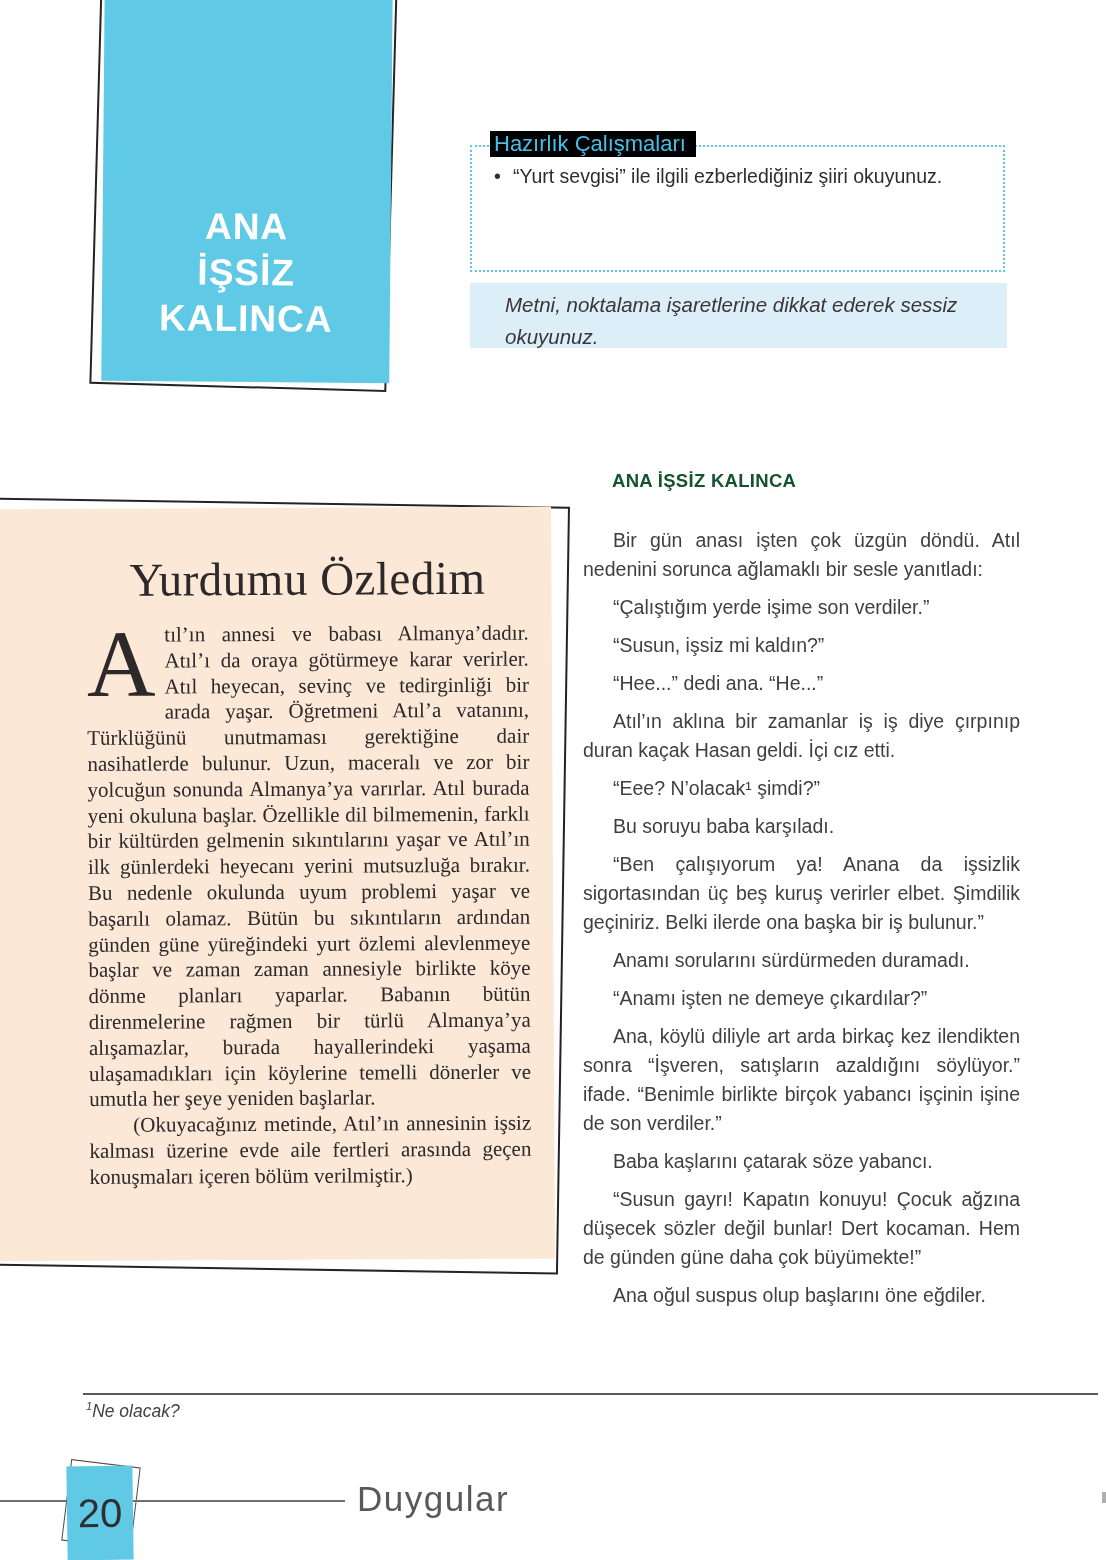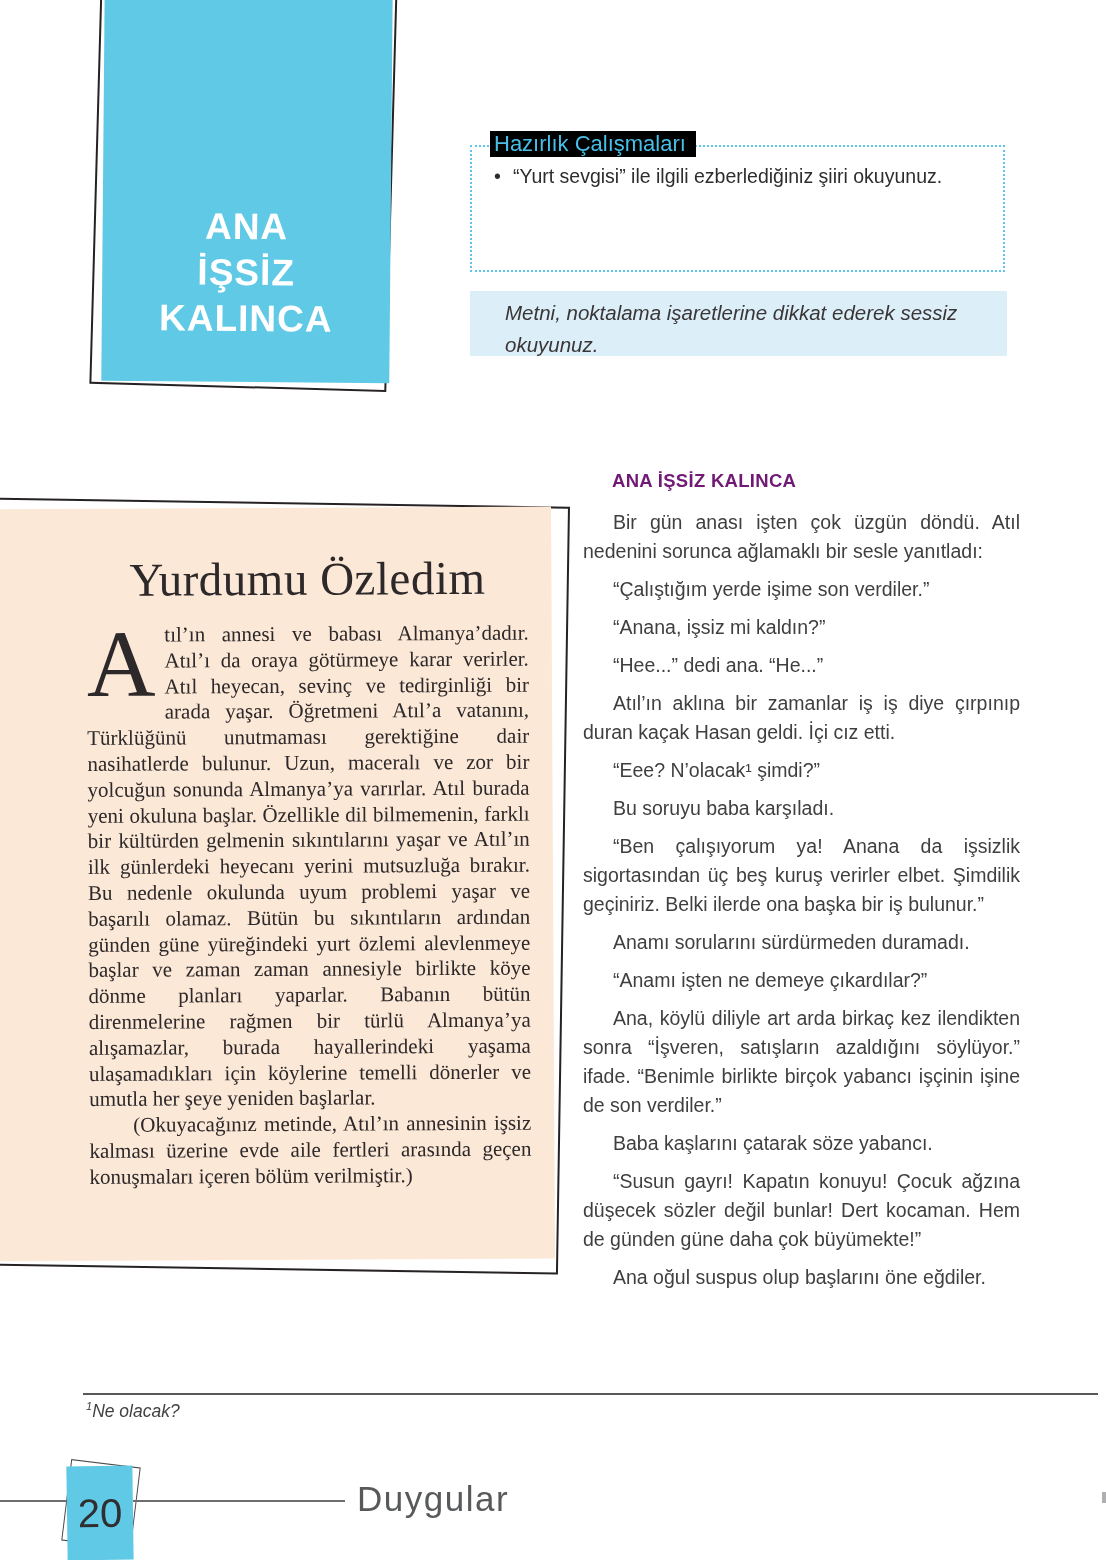--- a/index.html
+++ b/index.html
@@ -41,21 +41,21 @@
     font-size:19.5px;color:#2F2C2D;line-height:27px;
   }
   .prep-list li::before{
     content:"•";position:absolute;left:0;top:0;color:#2F2C2D;
   }
   
   .instruction-box{
     position:absolute;left:470px;top:283px;width:537px;height:65px;
     background:#DCEEF7;box-sizing:border-box;
     padding:6px 16px 0 35px;
-    font-style:italic;font-size:20.5px;line-height:32px;color:#3A3637;margin-top:8px;
+    font-style:italic;font-size:20.5px;line-height:32px;color:#3A3637;
   }
   
   .peach-outline{
     position:absolute;left:-28px;top:502px;width:588px;height:764px;
     border:2.5px solid #262223;background:#ffffff;transform:rotate(0.9deg);
   }
   .peach-box{
     position:absolute;left:-32px;top:508px;width:585px;height:752px;
     background:#FBE8D7;transform:rotate(-0.3deg);
     box-sizing:border-box;padding:44px 23px 0 120px;
@@ -73,22 +73,22 @@
     float:left;font-size:95px;line-height:74px;padding:4px 9px 0 0;
     color:#2D2829;
   }
   .reading-note{text-indent:44px;}
   
   .story{
     position:absolute;left:583px;top:462px;width:437px;
     color:#3F3E40;
   }
   .story h2{
-    margin:8px 0 16px 29px;font-size:18.5px;font-weight:bold;
-    color:#701a75;letter-spacing:0.3px;
+    margin:8px 0 34px 29px;font-size:18.5px;font-weight:bold;
+    color:#14532d;letter-spacing:0.3px;
   }
   .story p{
     margin:0 0 9px 0;font-size:19.5px;line-height:29px;
     text-align:justify;text-indent:30px;
   }
   
   .footnote-rule{
     position:absolute;left:83px;top:1393px;width:1015px;height:0;
     border-top:2px solid #58595B;
   }
@@ -151,21 +151,21 @@
     <div class="reading-text">
       <p><span class="dropcap">A</span><span>tıl’ın annesi ve babası Almanya’dadır. Atıl’ı da oraya götürmeye karar verirler. Atıl heyecan, sevinç ve tedirginliği bir arada yaşar. Öğretmeni Atıl’a vatanını, Türklüğünü unutmaması gerektiğine dair nasihatlerde bulunur. Uzun, maceralı ve zor bir yolcuğun sonunda Almanya’ya varırlar. Atıl burada yeni okuluna başlar. Özellikle dil bilmemenin, farklı bir kültürden gelmenin sıkıntılarını yaşar ve Atıl’ın ilk günlerdeki heyecanı yerini mutsuzluğa bırakır. Bu nedenle okulunda uyum problemi yaşar ve başarılı olamaz. Bütün bu sıkıntıların ardından günden güne yüreğindeki yurt özlemi alevlenmeye başlar ve zaman zaman annesiyle birlikte köye dönme planları yaparlar. Babanın bütün direnmelerine rağmen bir türlü Almanya’ya alışamazlar, burada hayallerindeki yaşama ulaşamadıkları için köylerine temelli dönerler ve umutla her şeye yeniden başlarlar.</span></p>
       <p class="reading-note">(Okuyacağınız metinde, Atıl’ın annesinin işsiz kalması üzerine evde aile fertleri arasında geçen konuşmaları içeren bölüm verilmiştir.)</p>
     </div>
   </div>
 
   <div class="story">
     <h2>ANA İŞSİZ KALINCA</h2>
     <p>Bir gün anası işten çok üzgün döndü. Atıl nedenini sorunca ağlamaklı bir sesle yanıtladı:</p>
     <p>“Çalıştığım yerde işime son verdiler.”</p>
-    <p>“Anana, işsiz mi kaldın?”</p>
+    <p>“Susun, işsiz mi kaldın?”</p>
     <p>“Hee...” dedi ana. “He...”</p>
     <p>Atıl’ın aklına bir zamanlar iş iş diye çırpınıp duran kaçak Hasan geldi. İçi cız etti.</p>
     <p>“Eee? N’olacak¹ şimdi?”</p>
     <p>Bu soruyu baba karşıladı.</p>
     <p>“Ben çalışıyorum ya! Anana da işsizlik sigortasından üç beş kuruş verirler elbet. Şimdilik geçiniriz. Belki ilerde ona başka bir iş bulunur.”</p>
     <p>Anamı sorularını sürdürmeden duramadı.</p>
     <p>“Anamı işten ne demeye çıkardılar?”</p>
     <p>Ana, köylü diliyle art arda birkaç kez ilendikten sonra “İşveren, satışların azaldığını söylüyor.” ifade. “Benimle birlikte birçok yabancı işçinin işine de son verdiler.”</p>
     <p>Baba kaşlarını çatarak söze yabancı.</p>
     <p>“Susun gayrı! Kapatın konuyu! Çocuk ağzına düşecek sözler değil bunlar! Dert kocaman. Hem de günden güne daha çok büyümekte!”</p>

